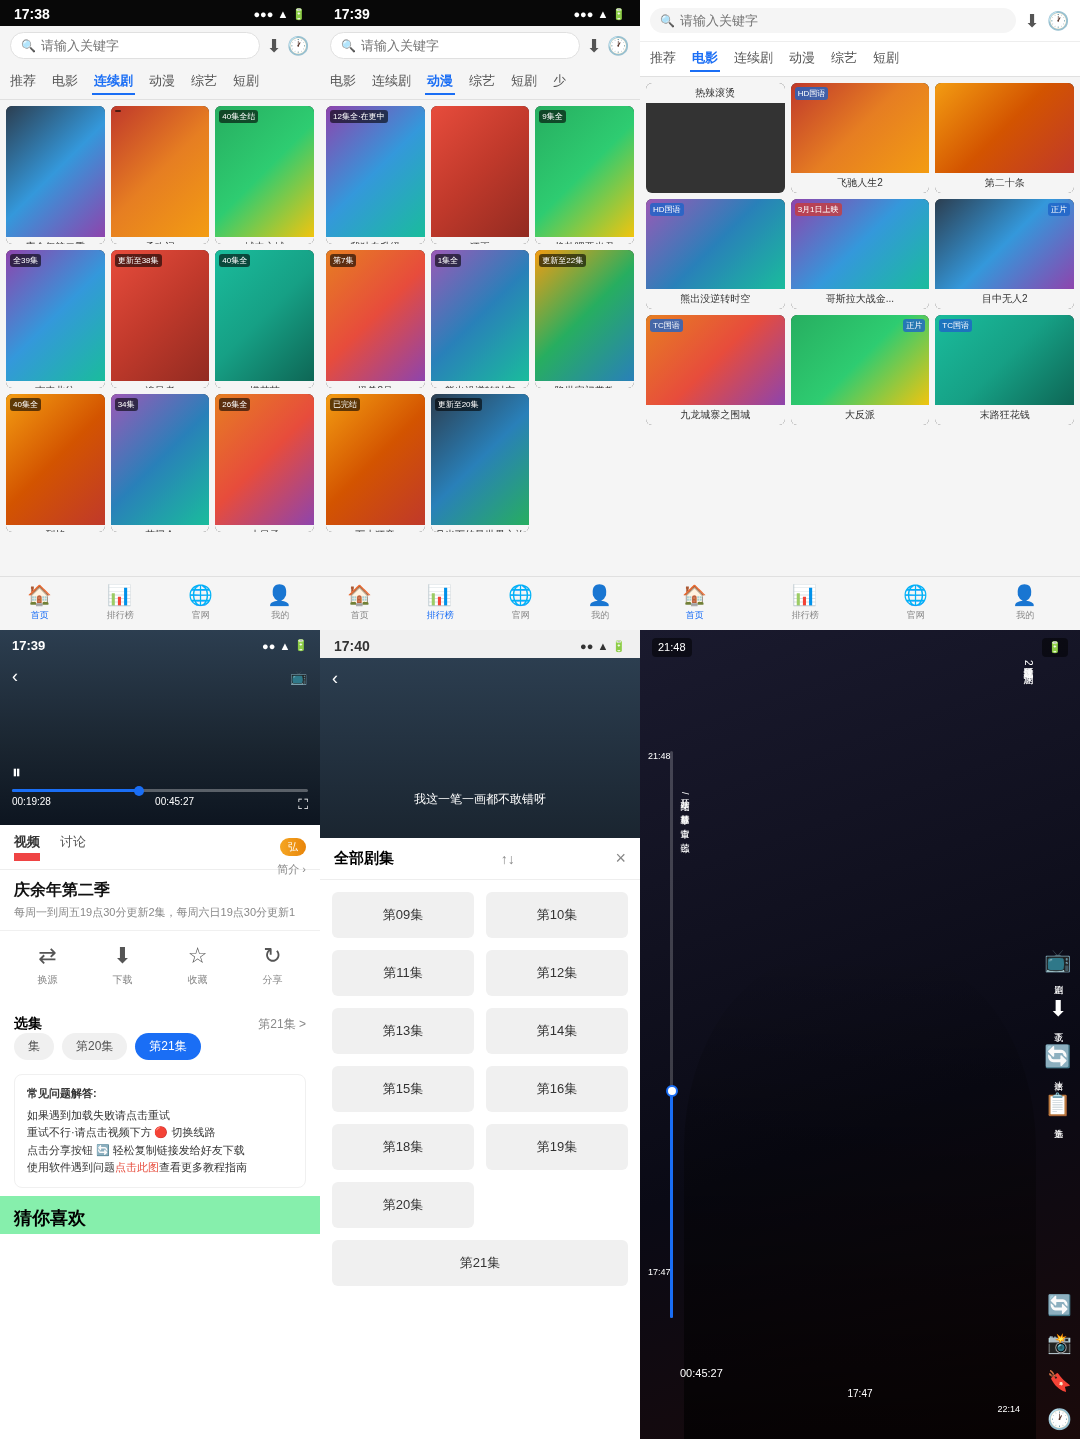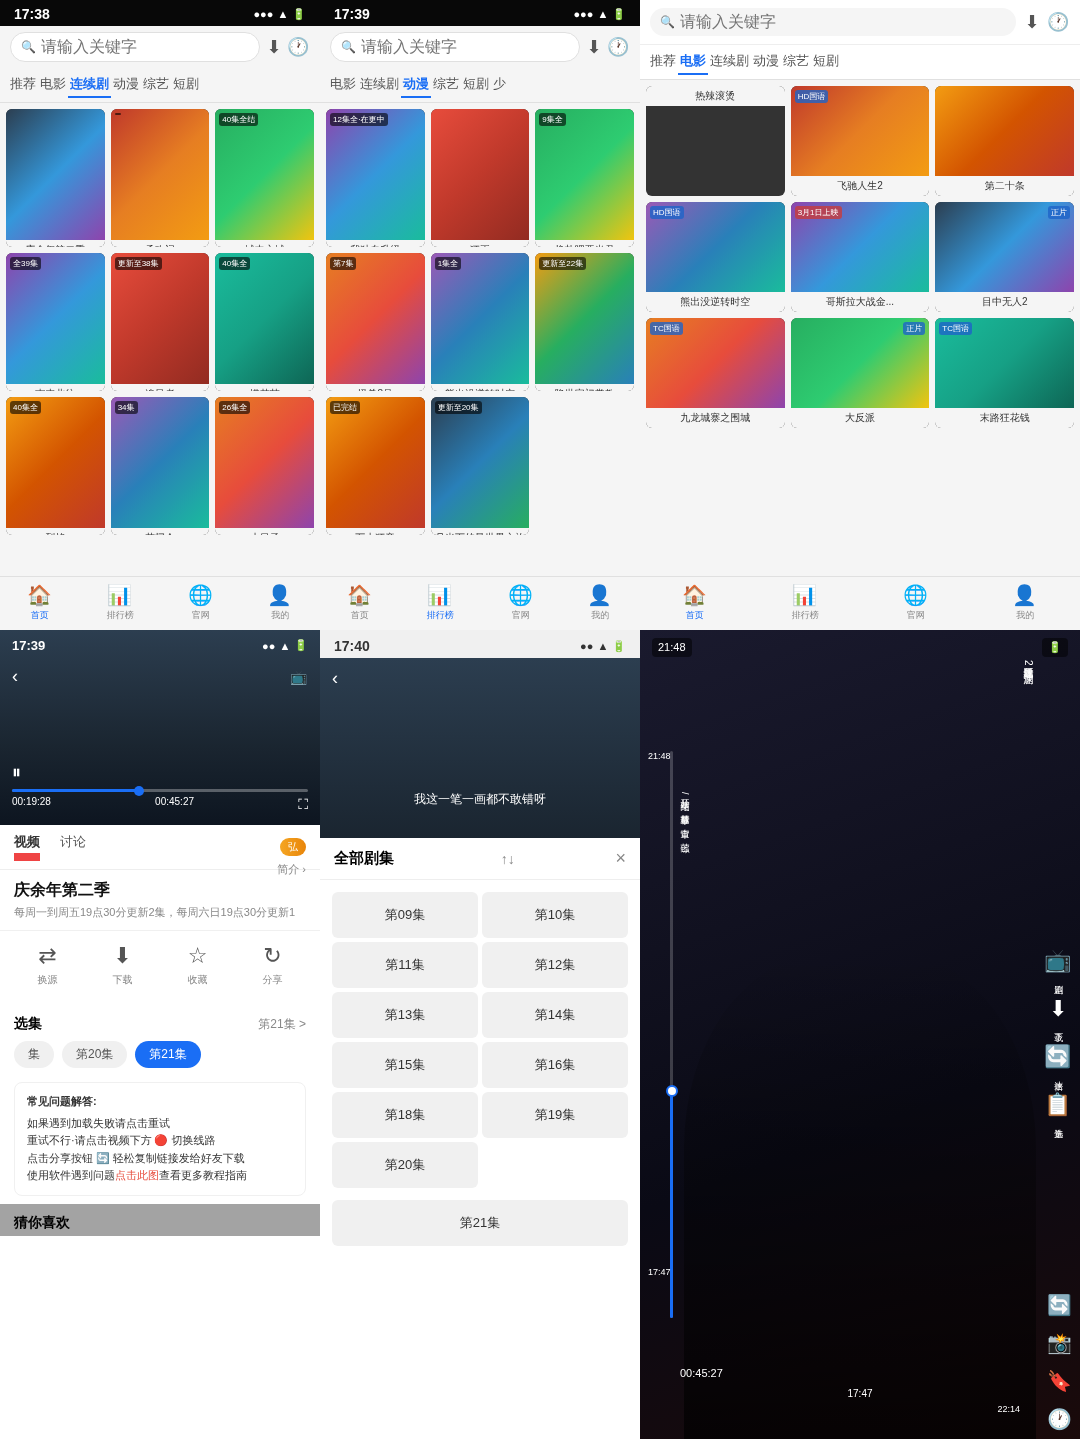--- a/index.html
+++ b/index.html
@@ -49,33 +49,33 @@
       border-radius: 16px;
       display: flex;
       align-items: center;
       padding: 5px 10px;
       gap: 5px;
       border: 1px solid #e0e0e0;
     }
     .search-input-wrap input {
       border: none;
       outline: none;
-      font-size: 16px;
+      font-size: 13px;
       color: #4d7c0f;
       background: transparent;
       width: 100%;
     }
     .search-icon { font-size: 12px; color: #999; }
     .search-action-icon { font-size: 18px; color: #555; }
 
     
     .nav-tabs {
       display: flex;
       padding: 4px 8px;
-      gap: 0;
+      gap: 12px;
       background: #f5f5f5;
       border-bottom: 1px solid #e0e0e0;
       overflow-x: auto;
     }
     .nav-tab {
       font-size: 13px;
       color: #555;
       padding: 3px 2px;
       white-space: nowrap;
       cursor: pointer;
@@ -265,21 +265,20 @@
 
     .episode-section {
       padding: 10px 14px 6px;
       background: #fff;
       margin-top: 6px;
     }
     .episode-header {
       display: flex;
       justify-content: space-between;
       align-items: center;
-      margin-bottom: 8px;
     }
     .episode-title { font-size: 14px; font-weight: 700; }
     .episode-more { font-size: 12px; color: #888; }
 
     .episode-pills {
       display: flex;
       gap: 8px;
       overflow-x: auto;
     }
     .episode-pill {
@@ -304,43 +303,43 @@
       padding: 10px 12px;
       font-size: 11px;
       color: #333;
       line-height: 1.6;
     }
     .faq-title { font-weight: 700; margin-bottom: 4px; }
     .faq-link { color: #e74c3c; }
 
     .recommend-title {
       padding: 10px 14px 4px;
-      font-size: 14px;
+      font-size: 18px;
       font-weight: 700;
-      background: #a3a3a3;
+      background: #86efac;
     }
 
     
     #p5 { grid-column: 2; grid-row: 2; background: #f5f5f5; }
     .episode-list-header {
       display: flex;
       align-items: center;
       justify-content: space-between;
       padding: 10px 14px;
       background: #fff;
       border-bottom: 1px solid #eee;
     }
     .episode-list-title { font-size: 15px; font-weight: 700; }
     .episode-list-close { font-size: 18px; color: #888; cursor: pointer; }
     .episode-list-sort { font-size: 14px; color: #888; margin-left: 6px; }
 
     .episode-grid {
       display: grid;
       grid-template-columns: 1fr 1fr;
-      gap: 4px;
+      gap: 12px;
       padding: 12px;
       background: #fff;
     }
     .episode-btn {
       background: #f0f0f0;
       border: none;
       border-radius: 6px;
       padding: 14px 8px;
       font-size: 13px;
       color: #333;

